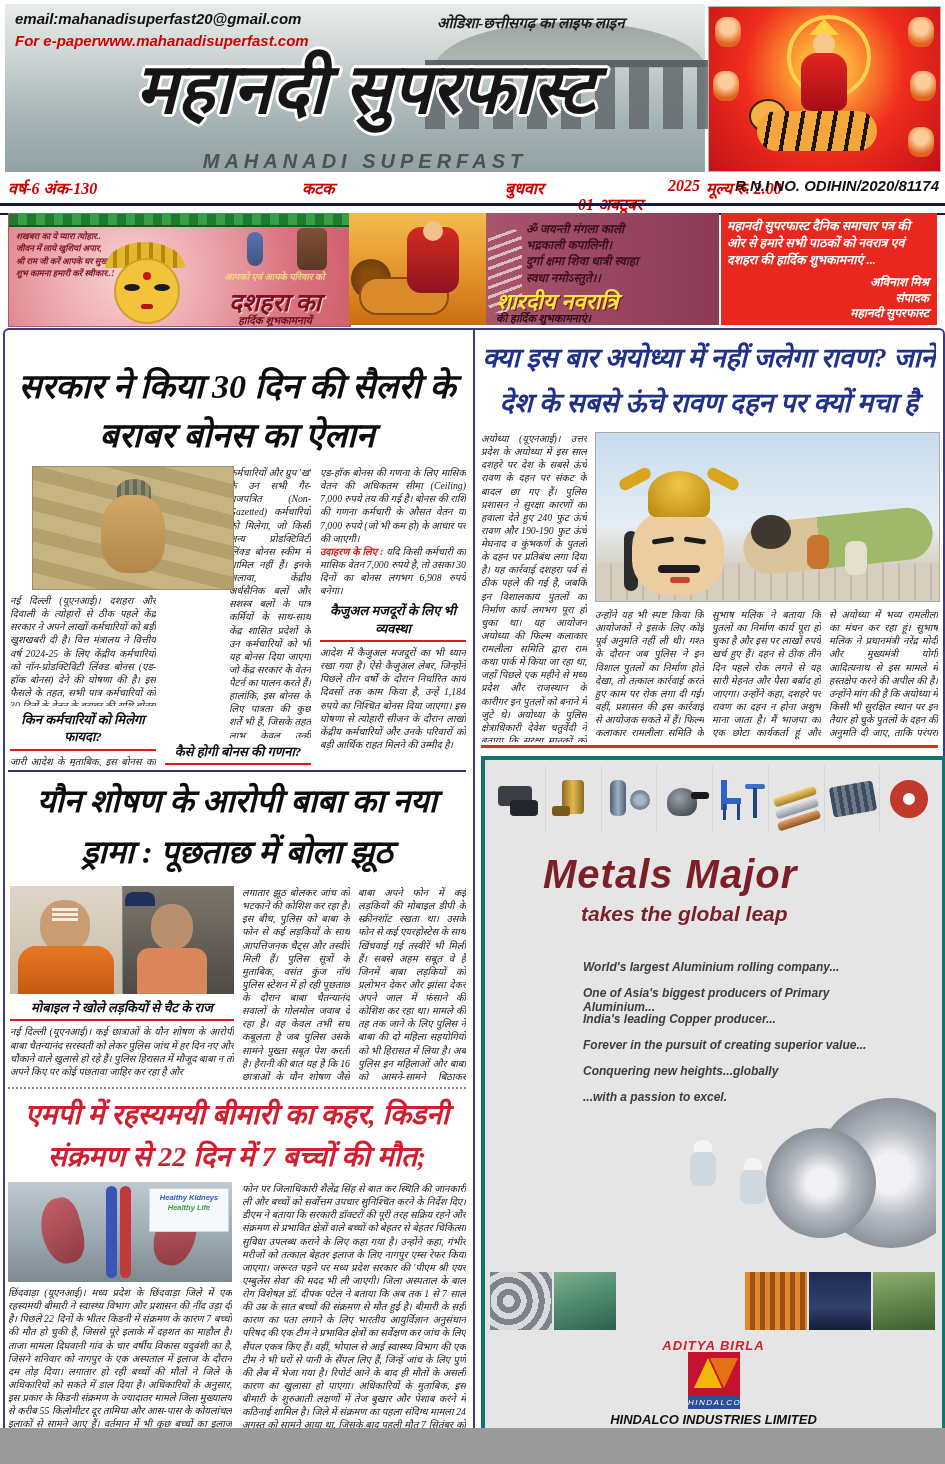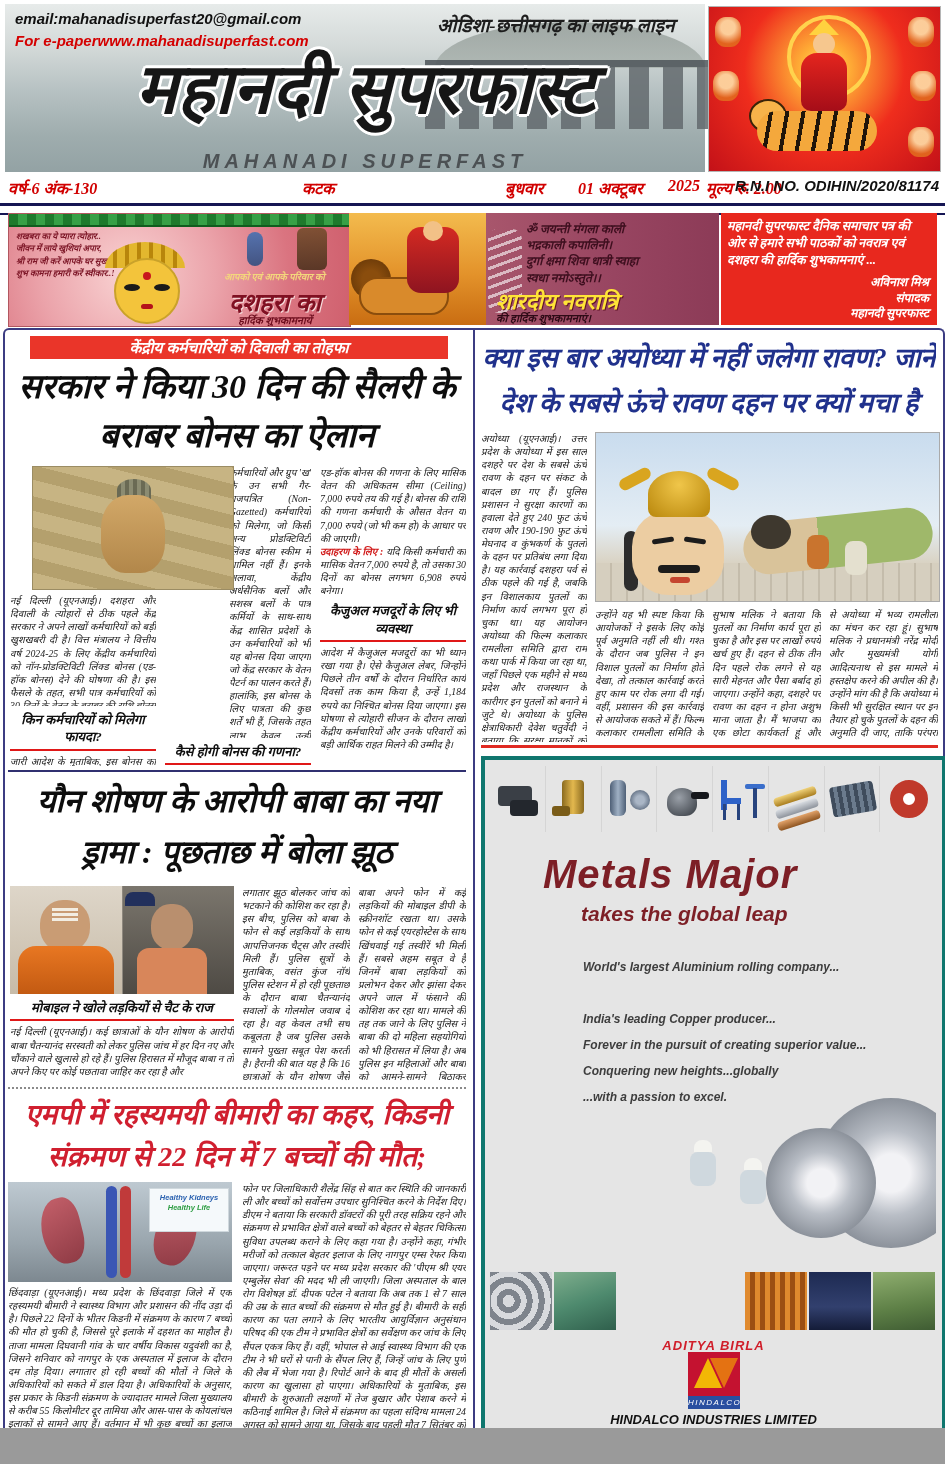--- a/index.html
+++ b/index.html
@@ -15,21 +15,21 @@
   
   .hdr-photo{left:5px;top:4px;width:700px;height:168px;
     background:linear-gradient(180deg,#e7ebea 0%,#d3d9d8 26%,#b6c1c2 52%,#9fadae 78%,#93a2a4 100%);}
   .hdr-hill{left:430px;top:18px;width:270px;height:46px;border-radius:50% 50% 0 0/100% 100% 0 0;
     background:linear-gradient(180deg,#8f9894,#aab3ae);opacity:.8;}
   .hdr-bridge{left:420px;top:56px;width:285px;height:62px;
     background:repeating-linear-gradient(90deg,#636a6e 0 20px,rgba(0,0,0,0) 20px 34px);
     border-top:7px solid #4e555a;opacity:.85;}
   .hdr-email{left:10px;top:6px;font-size:15px;color:#111;}
   .hdr-epaper{left:10px;top:28px;font-size:15px;color:#d40000;}
-  .hdr-tagline{left:432px;top:8px;font-size:19px;color:#1d1d1d;}
+  .hdr-tagline{left:432px;top:8px;font-size:15px;color:#1d1d1d;}
   .masthead{left:55px;top:40px;width:610px;text-align:center;font-size:70px;line-height:1.3;color:#161616;
     text-shadow:3px 0 0 #fff,-3px 0 0 #fff,0 3px 0 #fff,0 -3px 0 #fff,2px 2px 0 #fff,-2px -2px 0 #fff,2px -2px 0 #fff,-2px 2px 0 #fff;}
   .masthead-en{left:150px;top:146px;width:420px;text-align:center;font-size:20px;letter-spacing:5px;color:#4c5154;}
   .durga-card{left:708px;top:6px;width:231px;height:164px;border:1px solid #b5b5b5;
     background:radial-gradient(circle at 50% 38%,#ffe27a 0%,#ffae36 16%,#ef2d1d 52%,#c31118 100%);}
   .halo{left:78px;top:8px;width:76px;height:76px;border-radius:50%;border:4px solid #ffd34d;}
   .d-face{left:104px;top:26px;width:22px;height:22px;border-radius:50%;background:#f6c78e;}
   .d-crown{left:100px;top:12px;width:0;height:0;border-left:15px solid transparent;border-right:15px solid transparent;border-bottom:16px solid #ffd23f;}
   .d-body{left:92px;top:46px;width:46px;height:58px;border-radius:16px 16px 10px 10px;background:linear-gradient(180deg,#e4251e,#a50d18);}
   .tiger{left:48px;top:104px;width:120px;height:40px;border-radius:22px;
@@ -206,21 +206,21 @@
     <div class="abs mini-deity" style="left:4px;top:64px;"></div>
     <div class="abs mini-deity" style="right:6px;top:10px;"></div>
     <div class="abs mini-deity" style="right:4px;top:64px;"></div>
     <div class="abs mini-deity" style="right:6px;top:120px;"></div>
   </div>
 
   <div class="abs dateline devb">
     <span class="abs" style="left:8px;">वर्ष-6  अंक-130</span>
     <span class="abs" style="left:302px;">कटक</span>
     <span class="abs" style="left:505px;">बुधवार</span>
-    <span class="abs" style="left:578px;">01 अक्टूबर</span>
+    <span class="abs" style="left:578px;margin-top:16px;">01 अक्टूबर</span>
     <span class="abs" style="left:668px;">2025</span>
     <span class="abs" style="left:700px;left:706px;">मूल्य रु. 2.00</span>
     <span class="abs rni sans" style="right:6px;font-size:15px;">R.N.I NO. ODIHIN/2020/81174</span>
   </div>
   <div class="abs rule-navy"></div>
 
   <div class="abs ban ban-dash">
     <div class="abs garland"></div>
     <div class="abs dash-poem devb pre">शखबरा का ये प्यारा त्योहार..
 जीवन में लाये खुशियां अपार,
@@ -262,21 +262,20 @@
     <div class="abs ed-sign devb">
       <div>अविनाश मिश्र</div>
       <div>संपादक</div>
       <div>महानदी सुपरफास्ट</div>
     </div>
   </div>
 
   <div class="abs content-frame"></div>
   <div class="abs vdiv"></div>
 
-  <div class="abs kicker devb">केंद्रीय कर्मचारियों को दिवाली का तोहफा</div>
   <div class="abs h-bonus devb clip">सरकार ने किया 30 दिन की सैलरी के बराबर बोनस का ऐलान</div>
   <div class="abs bonus-body body-txt">
     <div class="abs money-img">
       <div class="abs money-fan"></div>
       <div class="abs money-bag"></div>
     </div>
     <div class="col">
       <div class="spacer128"></div>
       <div class="just clip" style="height:112px;">नई दिल्ली (यूएनआई)। दशहरा और दिवाली के त्योहारों से ठीक पहले केंद्र सरकार ने अपने लाखों कर्मचारियों को बड़ी खुशखबरी दी है। वित्त मंत्रालय ने वित्तीय वर्ष 2024-25 के लिए केंद्रीय कर्मचारियों को नॉन-प्रोडक्टिविटी लिंक्ड बोनस (एड-हॉक बोनस) देने की घोषणा की है। इस फैसले के तहत, सभी पात्र कर्मचारियों को 30 दिनों के वेतन के बराबर की राशि बोनस के रूप में मिलेगी। वित्त मंत्रालय के व्यय विभाग ने इस संबंध में आधिकारिक आदेश जारी कर दिया है।</div>
       <div class="subhead">किन कर्मचारियों को मिलेगा फायदा?</div>
@@ -405,20 +404,21 @@
       </div>
       <div class="pcell">
         <div class="abs" style="left:10px;top:14px;width:38px;height:38px;border-radius:50%;border:13px solid #c0392b;box-sizing:border-box;background:#fff;"></div>
       </div>
     </div>
 
     <div class="ad-title">Metals Major</div>
     <div class="ad-tag">takes the global leap</div>
 
     <div class="ad-line" style="top:200px;">World's largest Aluminium rolling company...</div>
+    <div class="ad-line" style="top:226px;">One of Asia's biggest producers of Primary Aluminium...</div>
     <div class="ad-line" style="top:252px;">India's leading Copper producer...</div>
     <div class="ad-line" style="top:278px;">Forever in the pursuit of creating superior value...</div>
     <div class="ad-line" style="top:304px;">Conquering new heights...globally</div>
     <div class="ad-line" style="top:330px;width:180px;">...with a passion to excel.</div>
 
     <div class="coil-photo">
       <div class="coil" style="right:-30px;top:10px;width:150px;height:150px;"></div>
       <div class="coil" style="right:60px;top:40px;width:110px;height:110px;"></div>
       <div class="wkr-helm" style="left:40px;top:52px;"></div>
       <div class="wkr-body" style="left:36px;top:64px;"></div>

